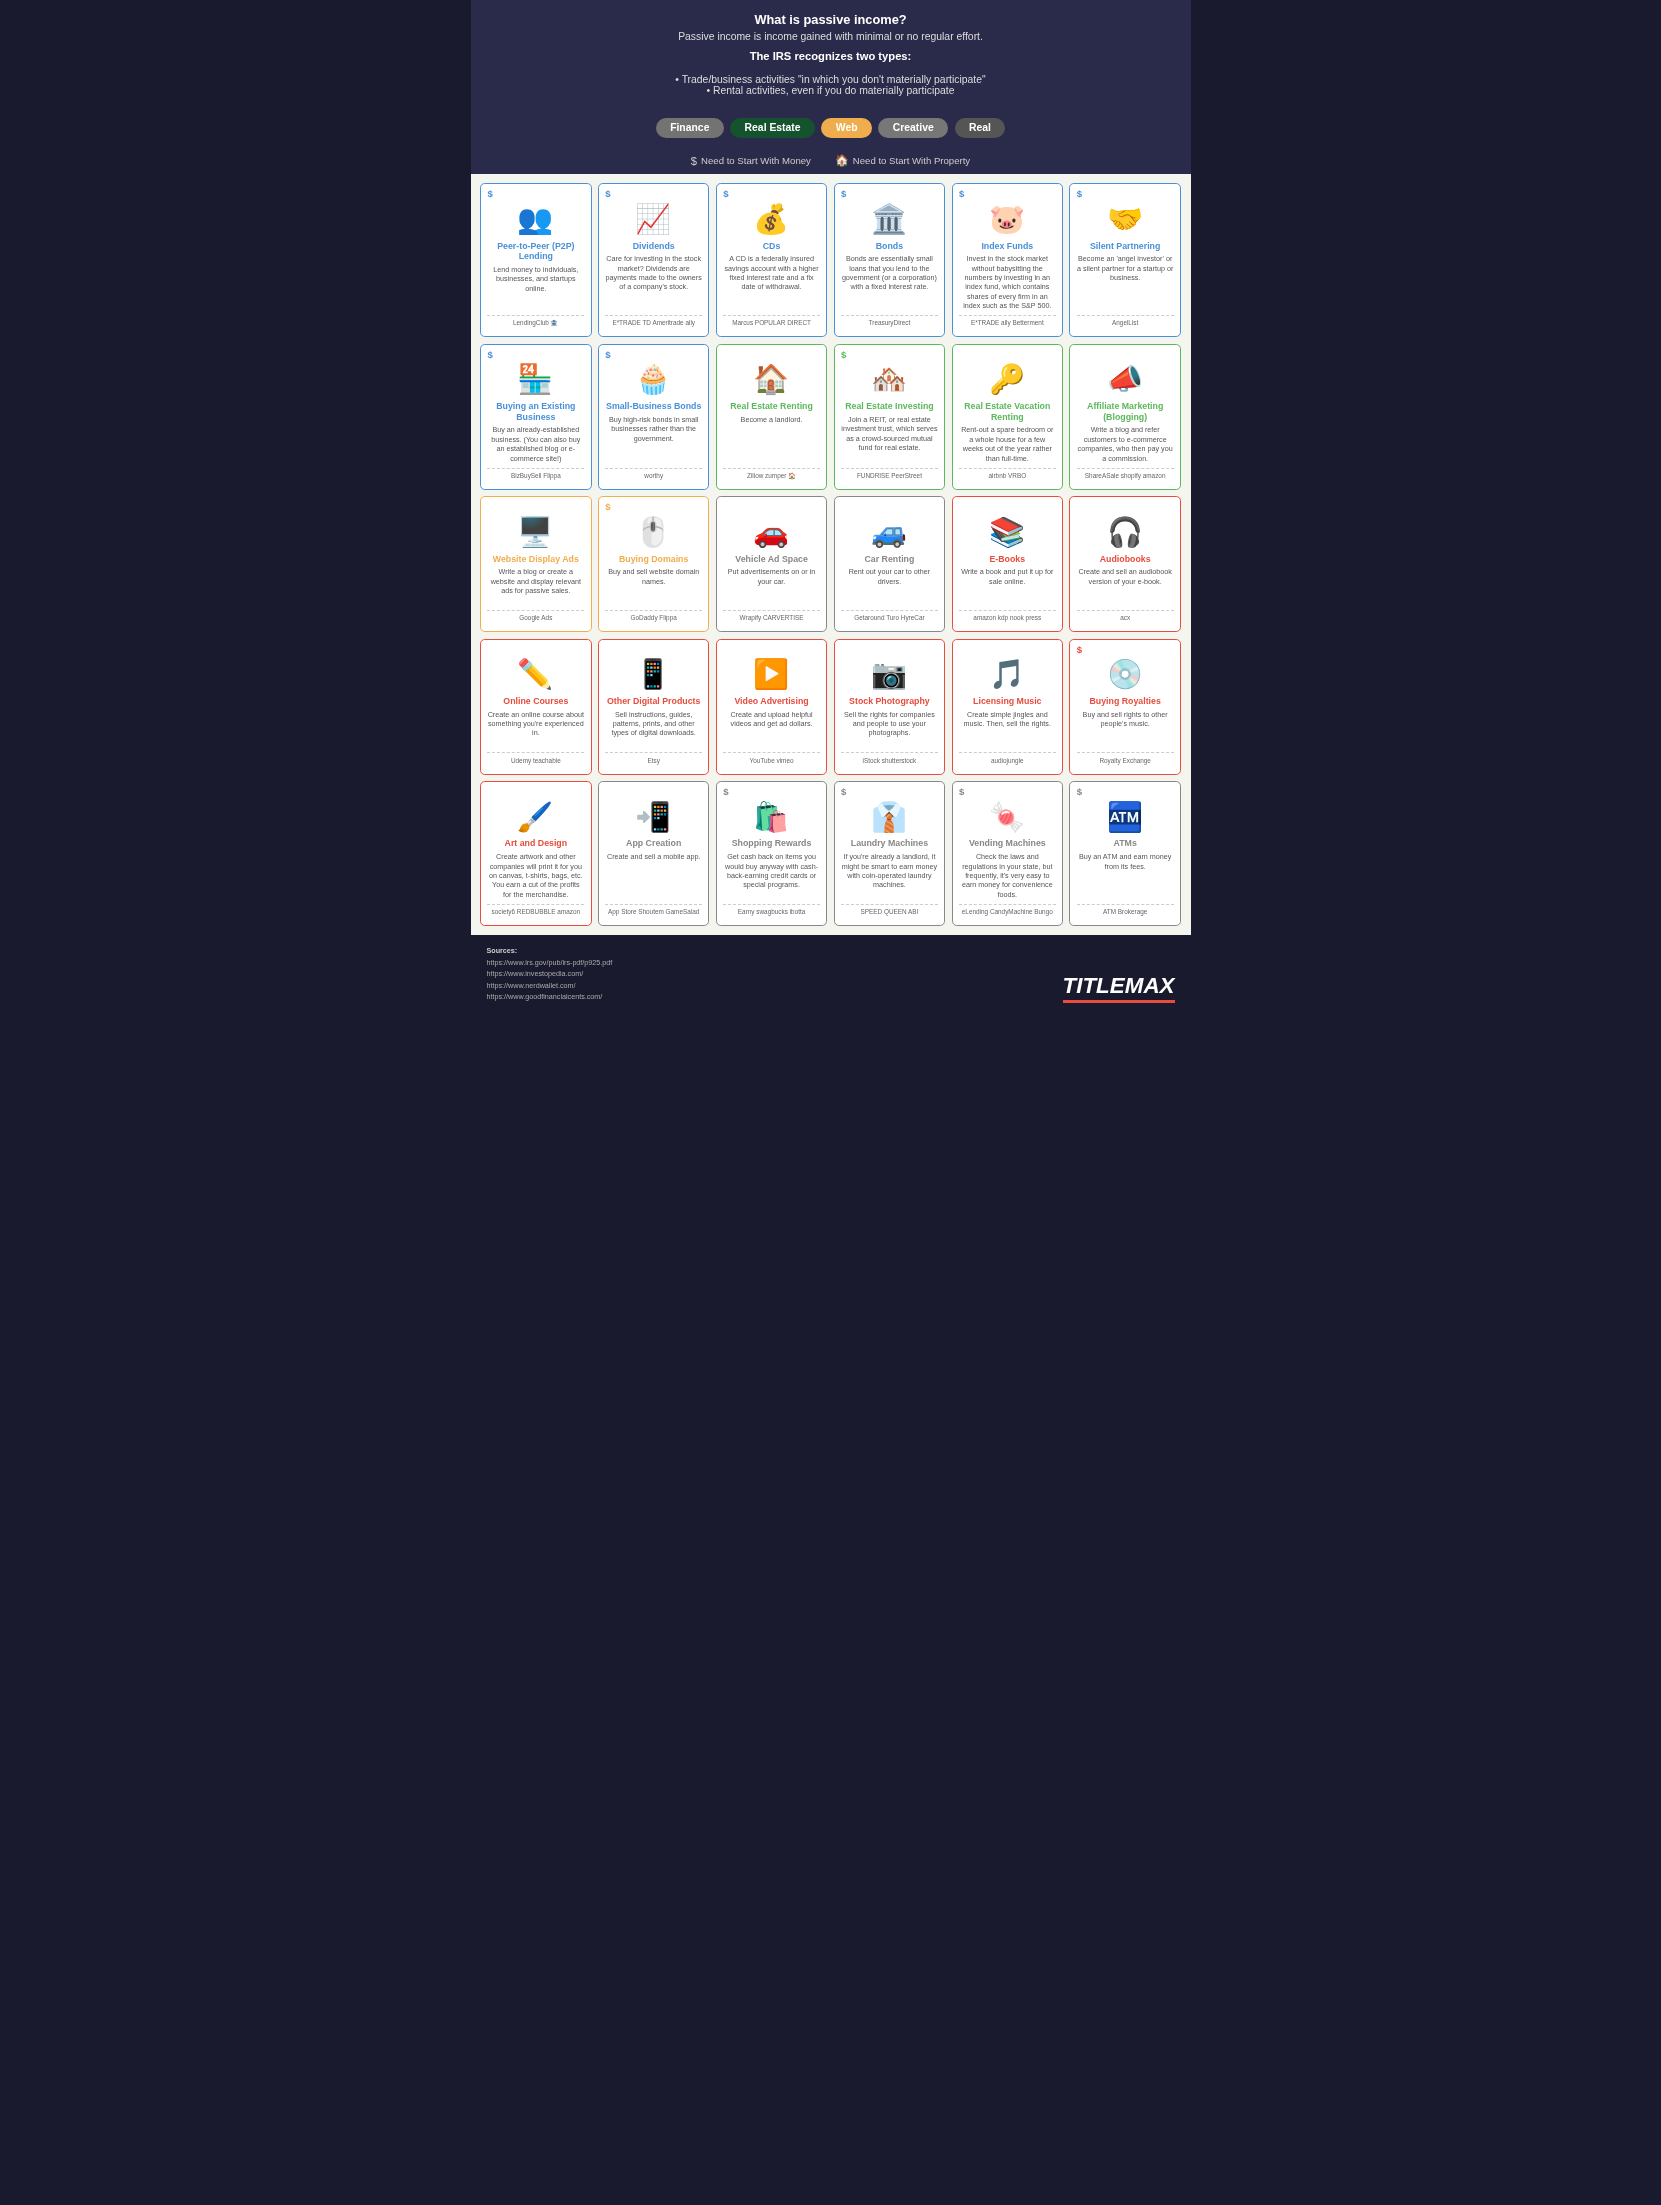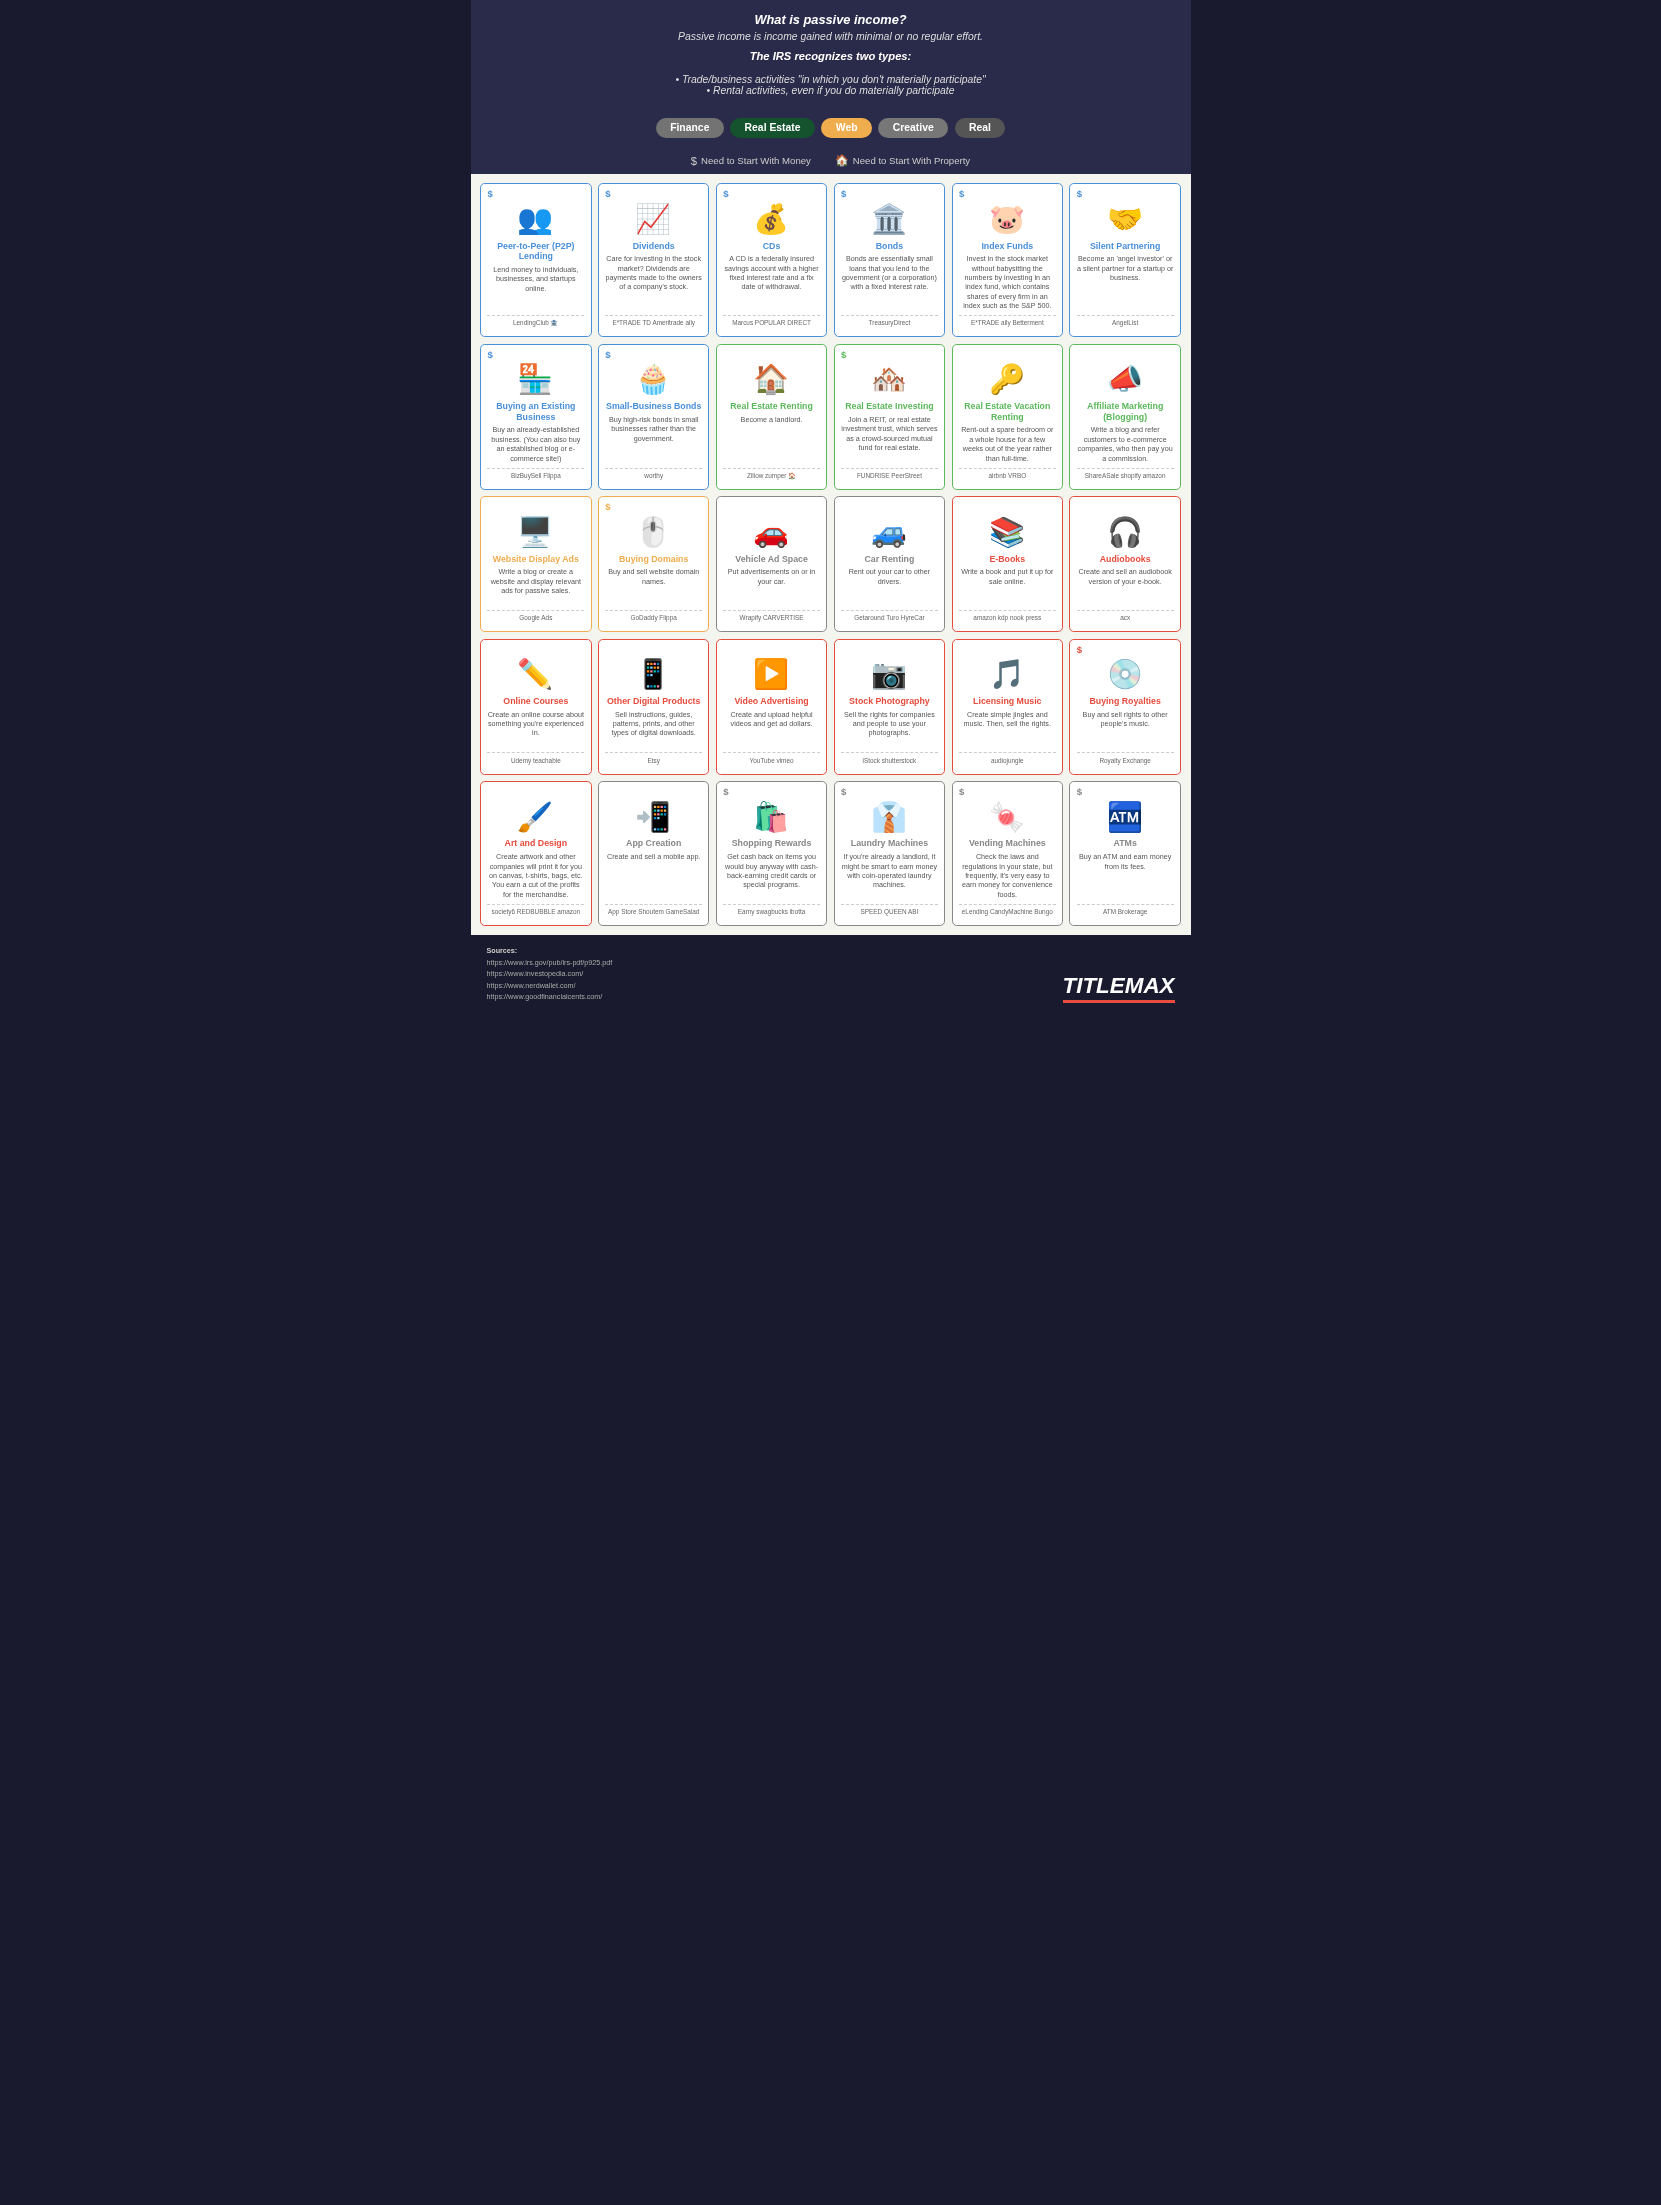--- a/index.html
+++ b/index.html
@@ -26,21 +26,20 @@
     .dashed-line {
       border: none;
       border-top: 2.4px dashed #aaa;
       margin: 8px 0;
     }
     .subtitle-section {
       background: #2a2a4a;
       padding: 12px 32px;
       text-align: center;
       color: #ddd;
-      font-style: italic;
     }
     .subtitle-section h2 {
       color: white;
       font-size: 12.8px;
       font-weight: bold;
       margin-bottom: 4px;
     }
     .subtitle-section p {
       font-size: 10.4px;
       margin-bottom: 8px;

